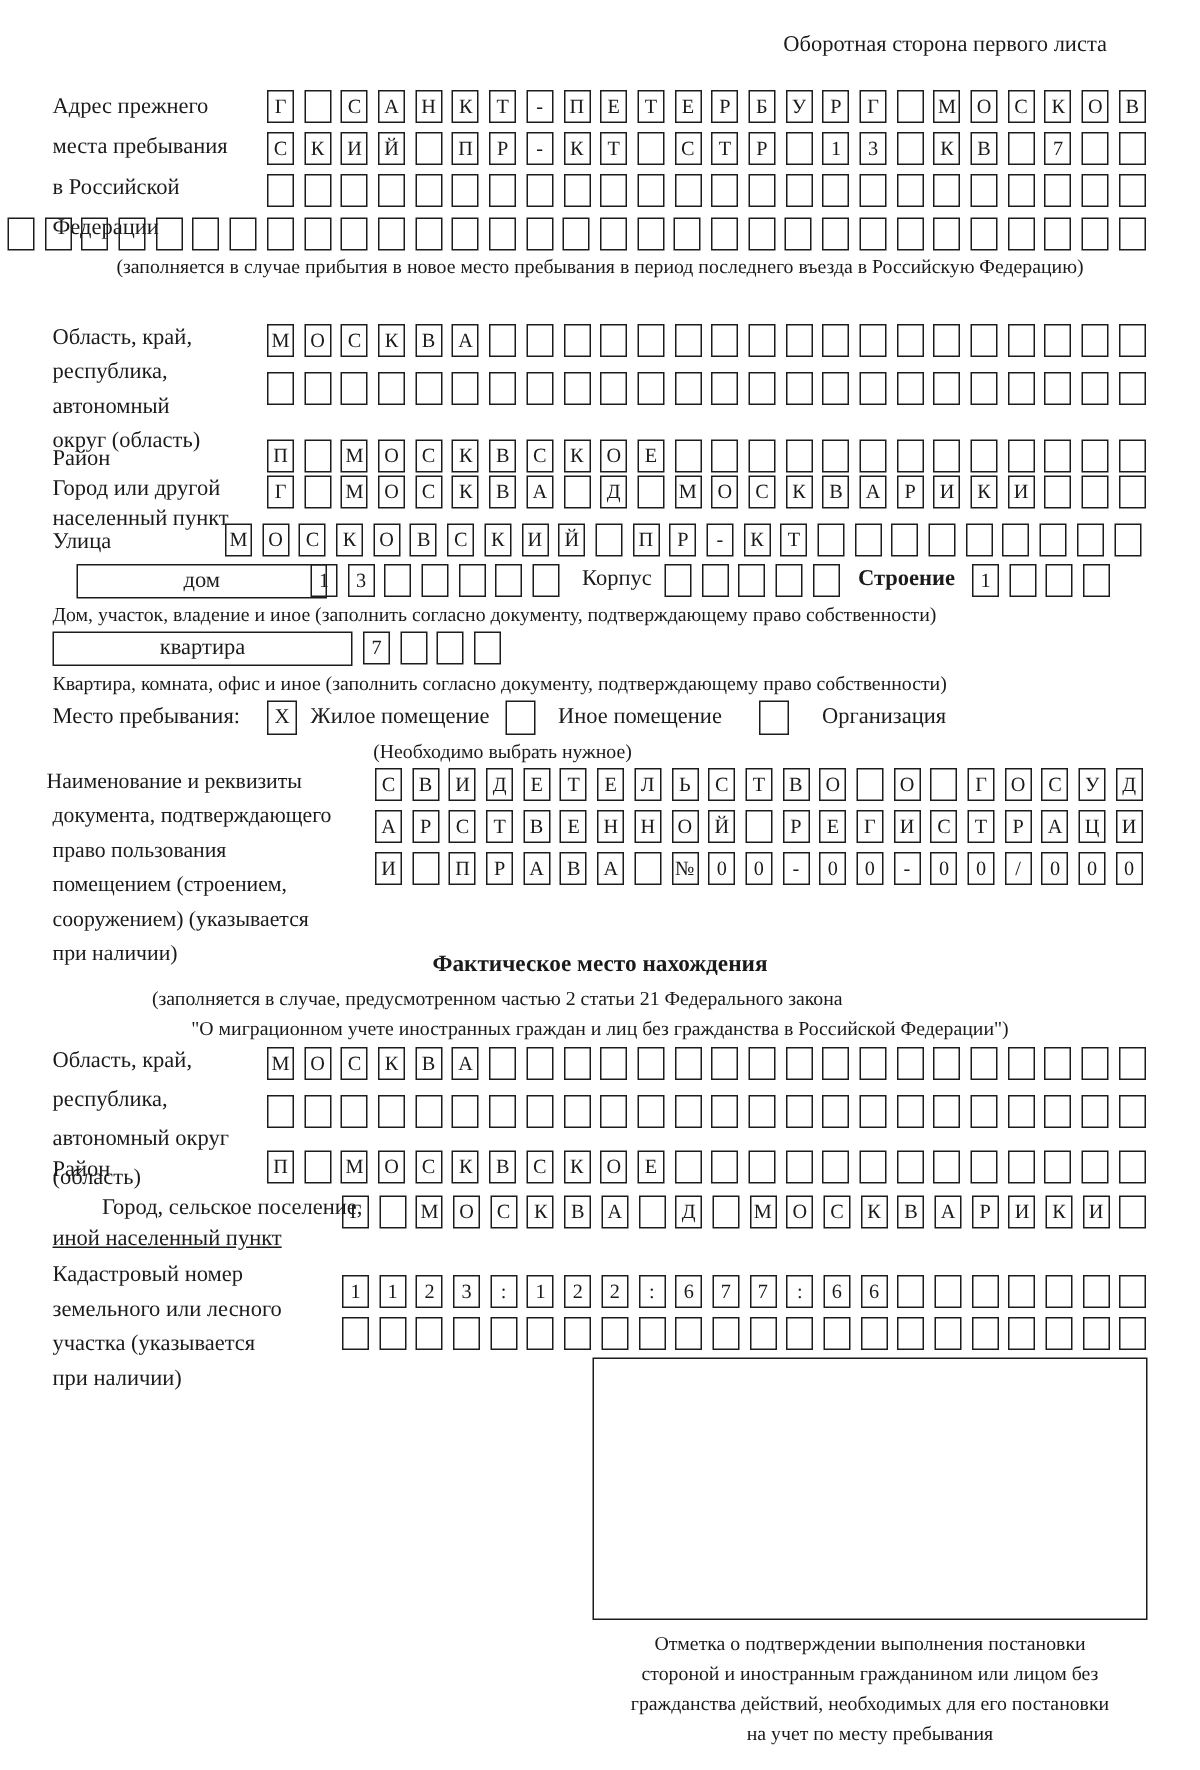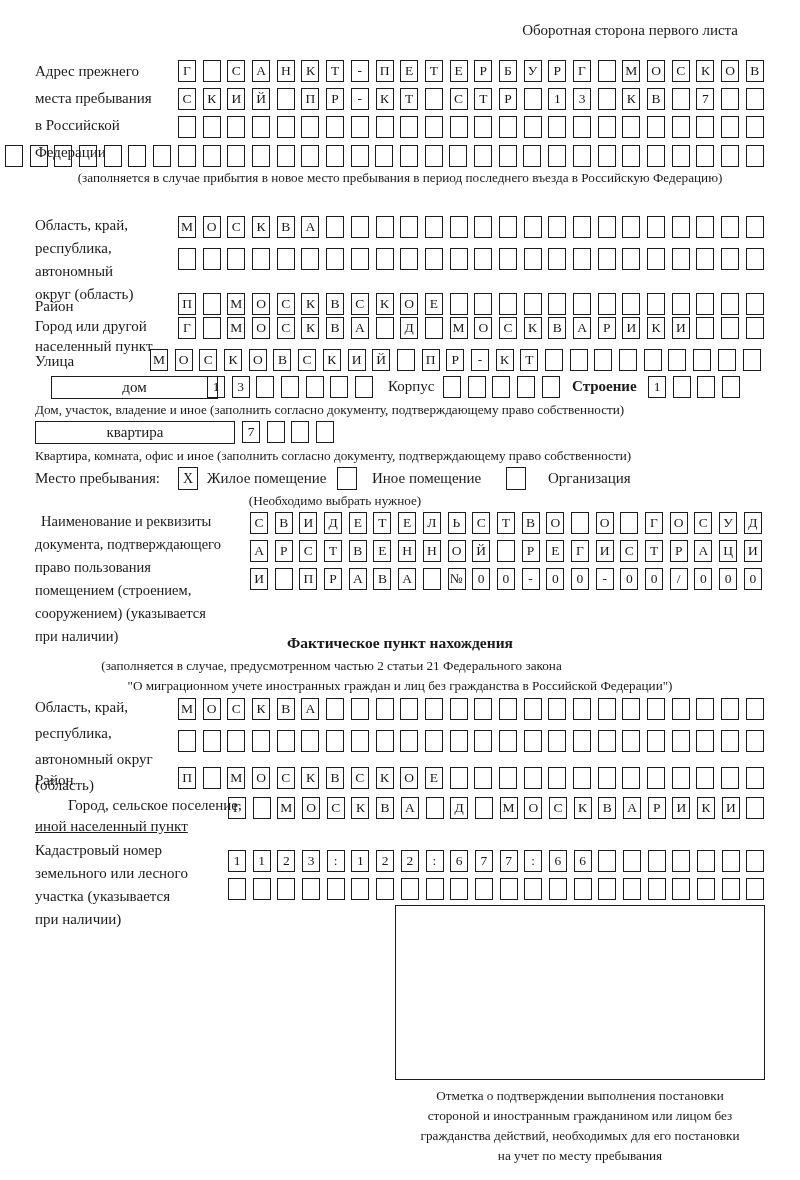--- a/index.html
+++ b/index.html
@@ -344,21 +344,21 @@
 
   <div class="t" style="left:35px; top:470px;">Место пребывания:</div>
   <div class="checkbox" style="left:178px; top:467px;">X</div>
   <div class="t" style="left:207px; top:470px;">Жилое помещение</div>
   <div class="checkbox" style="left:337px; top:467px;"></div>
   <div class="t" style="left:372px; top:470px;">Иное помещение</div>
   <div class="checkbox" style="left:506px; top:467px;"></div>
   <div class="t" style="left:548px; top:470px;">Организация</div>
   <div class="t small center" style="left:155px; top:493px; width:360px;">(Необходимо выбрать нужное)</div>
 
-  <div class="t" style="left:41px; top:513px; font-size:14.5px;">Наименование и реквизиты</div>
+  <div class="t" style="left:31px; top:513px; font-size:14.5px;">Наименование и реквизиты</div>
   <div class="t" style="left:35px; top:536px; font-size:14.5px;">документа, подтверждающего</div>
   <div class="t" style="left:35px; top:559px; font-size:14.5px;">право пользования</div>
   <div class="t" style="left:35px; top:582px; font-size:14.5px;">помещением (строением,</div>
   <div class="t" style="left:35px; top:605px; font-size:14.5px;">сооружением) (указывается</div>
   <div class="t" style="left:35px; top:628px; font-size:14.5px;">при наличии)</div>
   <div class="boxrow" style="left:250px; top:512px;">
       <span class="cell">С</span>
       <span class="cell">В</span>
       <span class="cell">И</span>
       <span class="cell">Д</span>
@@ -420,21 +420,21 @@
       <span class="cell">0</span>
       <span class="cell">-</span>
       <span class="cell">0</span>
       <span class="cell">0</span>
       <span class="cell">/</span>
       <span class="cell">0</span>
       <span class="cell">0</span>
       <span class="cell">0</span>
     </div>
 
-  <div class="t bold center" style="left:0; top:634px; width:800px; font-size:15.5px;">Фактическое пункт нахождения</div>
+  <div class="t bold center" style="left:0; top:634px; width:800px; font-size:15.5px;">Фактическое место нахождения</div>
   <div class="t small center" style="left:0; top:658px; width:663px;">(заполняется в случае, предусмотренном частью 2 статьи 21 Федерального закона</div>
   <div class="t small center" style="left:0; top:678px; width:800px;">"О миграционном учете иностранных граждан и лиц без гражданства в Российской Федерации")</div>
 
   <div class="t" style="left:35px; top:699px;">Область, край,</div>
   <div class="t" style="left:35px; top:725px;">республика,</div>
   <div class="t" style="left:35px; top:751px;text-align:center;">автономный округ</div>
   <div class="t" style="left:35px; top:777px;">(область)</div>
   <div class="boxrow" style="left:178px; top:698px;">
       <span class="cell">М</span>
       <span class="cell">О</span>

